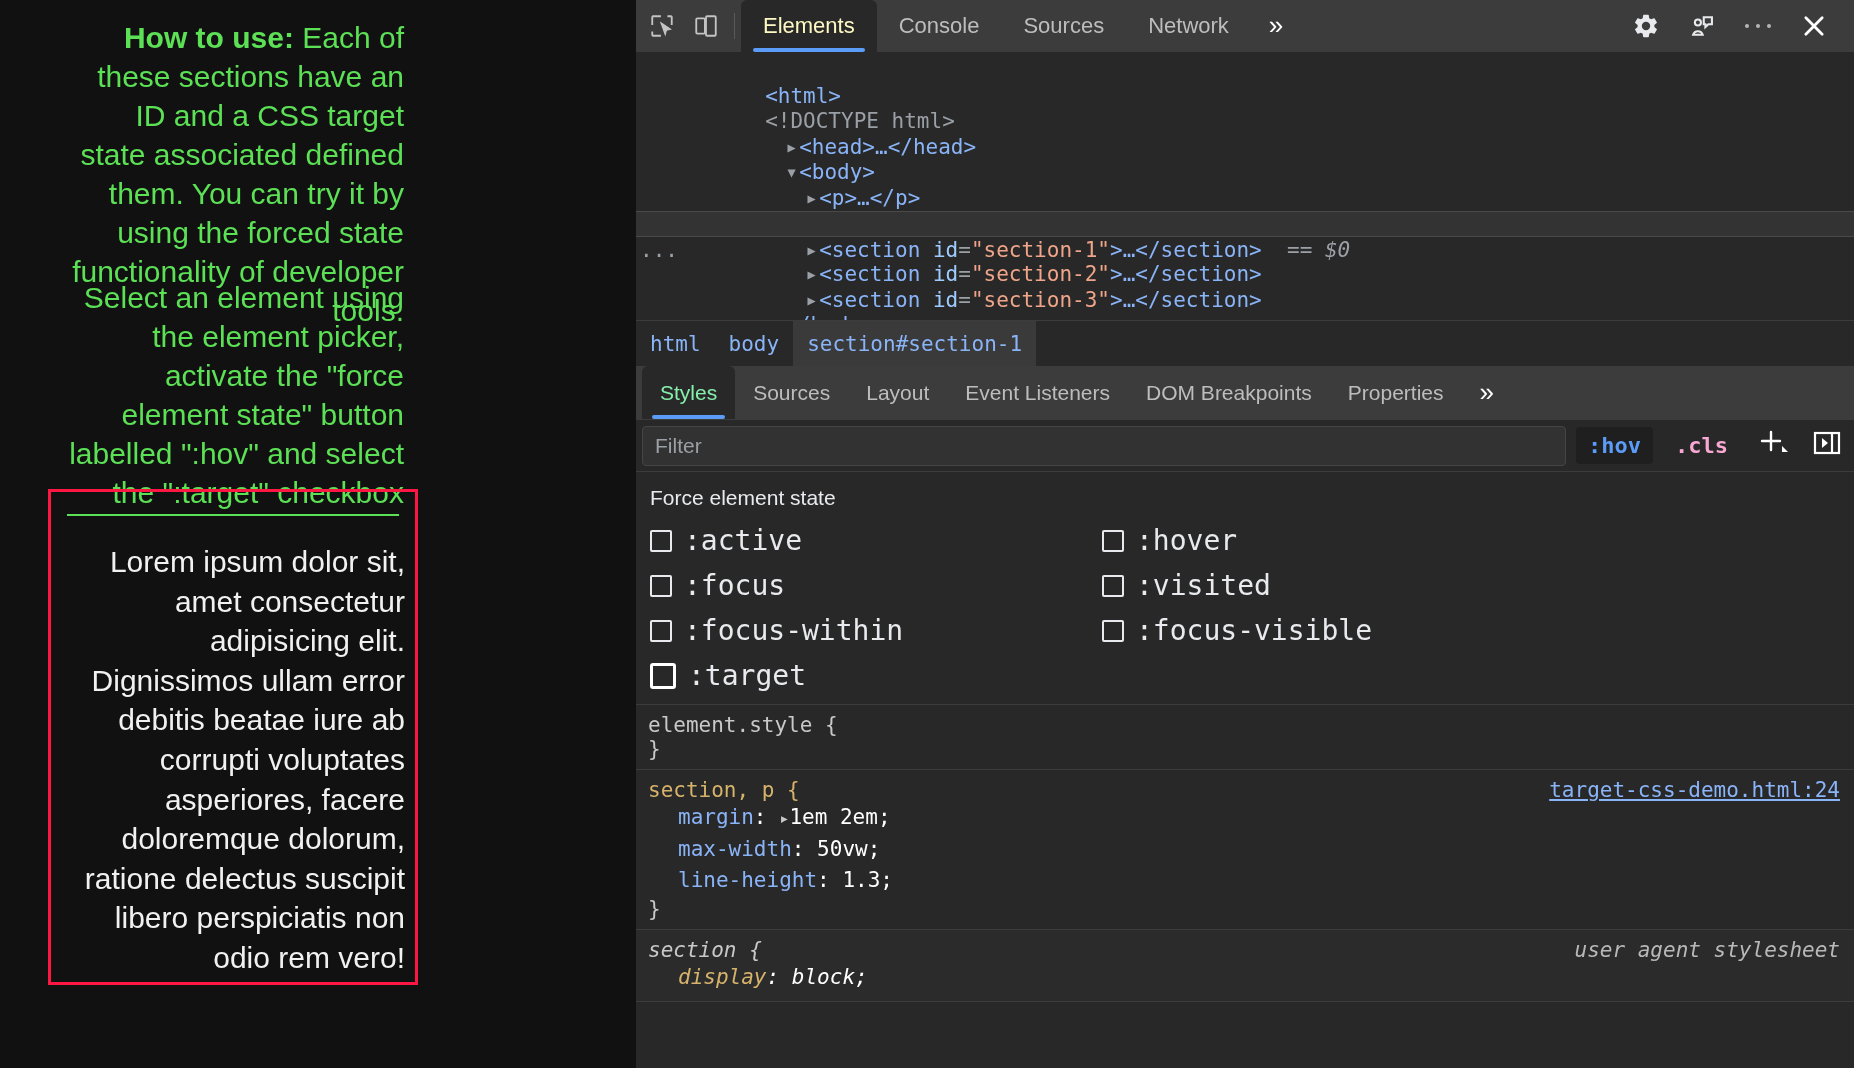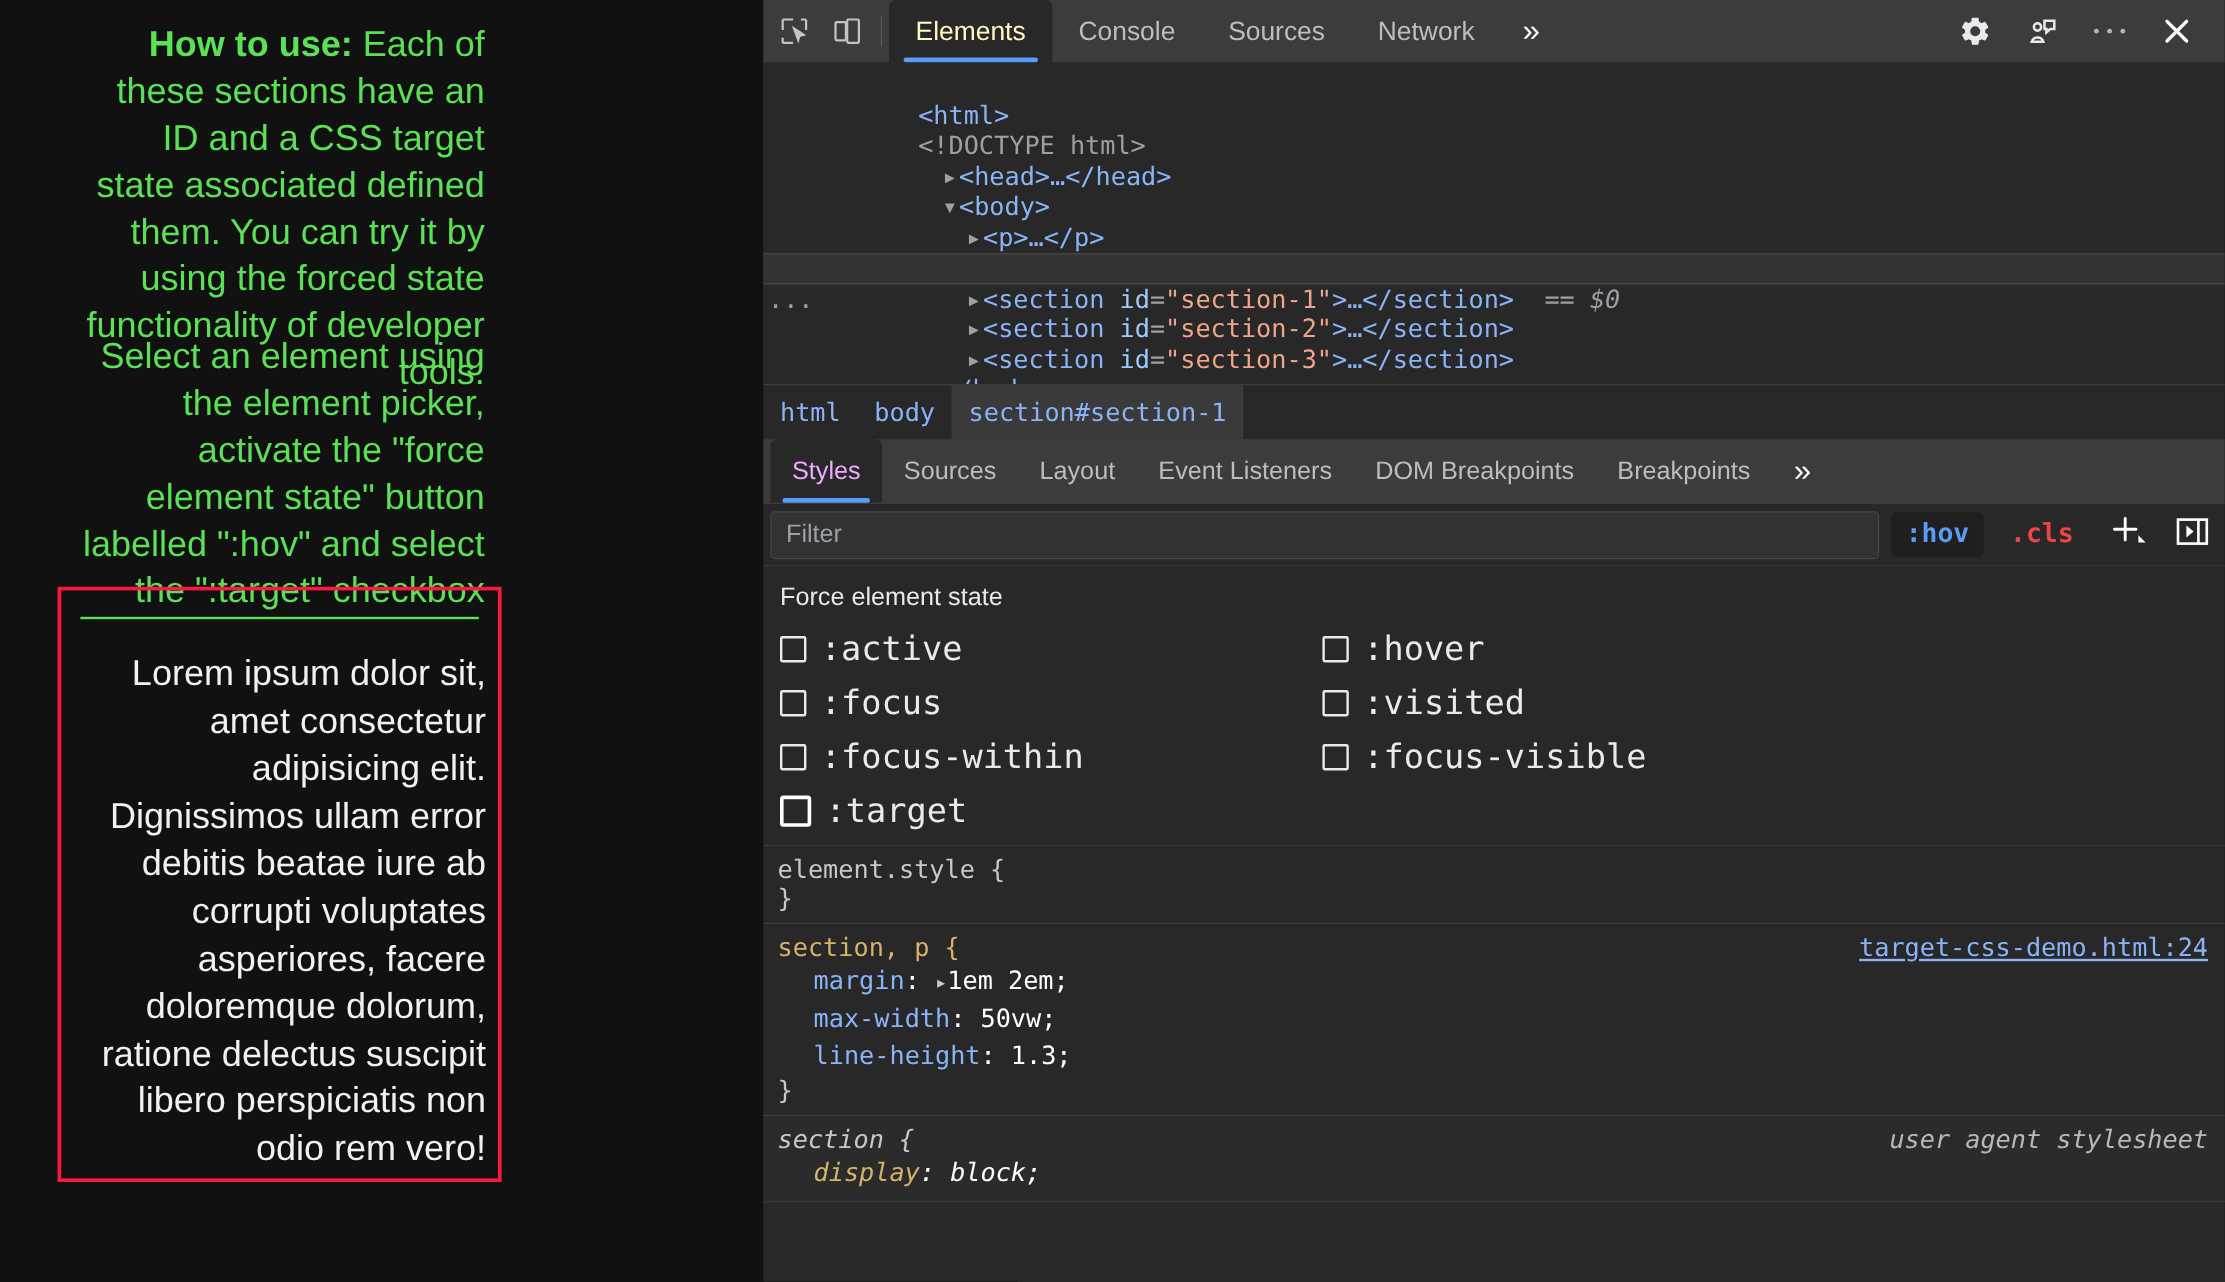--- a/index.html
+++ b/index.html
@@ -106,21 +106,21 @@
 
   
   .side-tabs {
     height: 54px; min-height:54px; background: #3c3c3c; display: flex; align-items: stretch;
     padding-left: 6px; border-bottom: 1px solid #3c3c3c;
   }
   .side-tab {
     display: flex; align-items: center; padding: 0 18px; font-size: 21px;
     color: #bdbdbd; cursor: pointer; position: relative;
   }
-  .side-tab.active { color: #f0abfc; background: #282828; border-radius: 6px 6px 0 0; }
+  .side-tab.active { color: #86efac; background: #282828; border-radius: 6px 6px 0 0; }
   .side-tab.active::after {
     content:""; position:absolute; left:10px; right:10px; bottom:0; height:4px;
     background:#5a9cf8; border-radius:2px;
   }
 
   
   .filter-row {
     height: 52px; min-height:52px; background: #282828; display: flex; align-items: center;
     border-bottom: 1px solid #3c3c3c; padding: 0 6px;
   }
@@ -128,21 +128,21 @@
     flex: 1; height: 40px; background: #323232; border: 1px solid #454545;
     border-radius: 4px; color: #c9c9c9; font-size: 21px; padding: 0 12px;
     font-family: "Liberation Sans", sans-serif; outline: none;
   }
   .filter-input::placeholder { color: #9aa0a6; }
   .f-btn {
     font-family: "DejaVu Sans Mono", monospace; font-size: 22px; font-weight: bold;
     padding: 6px 12px; margin-left: 10px; cursor: pointer; border-radius: 4px;
   }
   .f-btn.hov { color: #5a9cf8; background: #1f1f1f; }
-  .f-btn.cls { color: #ef4444; }
+  .f-btn.cls { color: #f9a8d4; }
 
   
   .force-box { background: #282828; padding: 14px 0 12px 0; border-bottom: 1px solid #3c3c3c; }
   .force-title { font-size: 21px; color: #e8eaed; padding: 0 0 14px 14px; }
   .force-grid { display: grid; grid-template-columns: 452px 1fr; row-gap: 12px; padding-left: 14px; }
   .force-item { display: flex; align-items: center; gap: 12px; font-family: "DejaVu Sans Mono", monospace; font-size: 28px; color: #e8eaed; cursor: pointer; }
   .cb { width: 22px; height: 22px; border: 2px solid #e8eaed; border-radius: 2px; background: transparent; flex: none; }
   .cb.focused { width: 26px; height: 26px; border: 3px solid #ffffff; border-radius: 3px; }
 
   
@@ -274,21 +274,21 @@
       <div class="crumb">body</div>
       <div class="crumb active">section#section-1</div>
     </div>
 
     <div class="side-tabs">
       <div class="side-tab active">Styles</div>
       <div class="side-tab">Sources</div>
       <div class="side-tab">Layout</div>
       <div class="side-tab">Event Listeners</div>
       <div class="side-tab">DOM Breakpoints</div>
-      <div class="side-tab">Breakpoints</div>
+      <div class="side-tab">Properties</div>
       <div class="side-tab" style="font-size:26px;letter-spacing:-3px;color:#ffffff;">»</div>
     </div>
 
     <div class="filter-row">
       <input class="filter-input" value="" placeholder="Filter" style="">
       <div class="f-btn hov">:hov</div>
       <div class="f-btn cls">.cls</div>
       <div class="f-btn" style="padding:4px 6px;">
         <svg width="34" height="30" viewBox="0 0 34 30" stroke="#ffffff" stroke-width="2.4" fill="none">
           <path d="M6 13 h18 M15 4 v18" stroke-linecap="round"></path>

